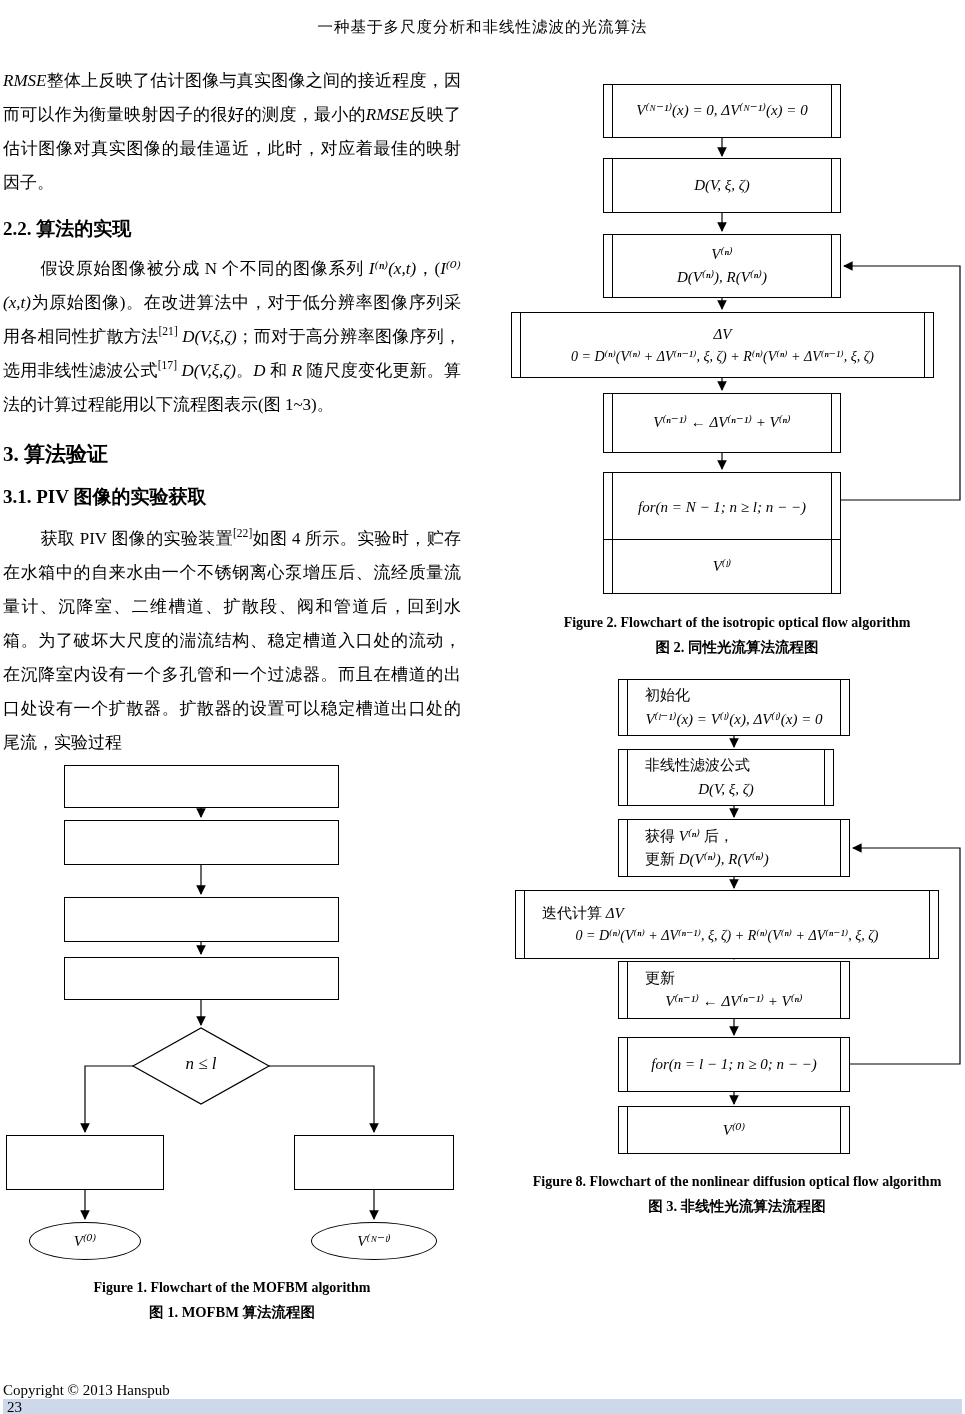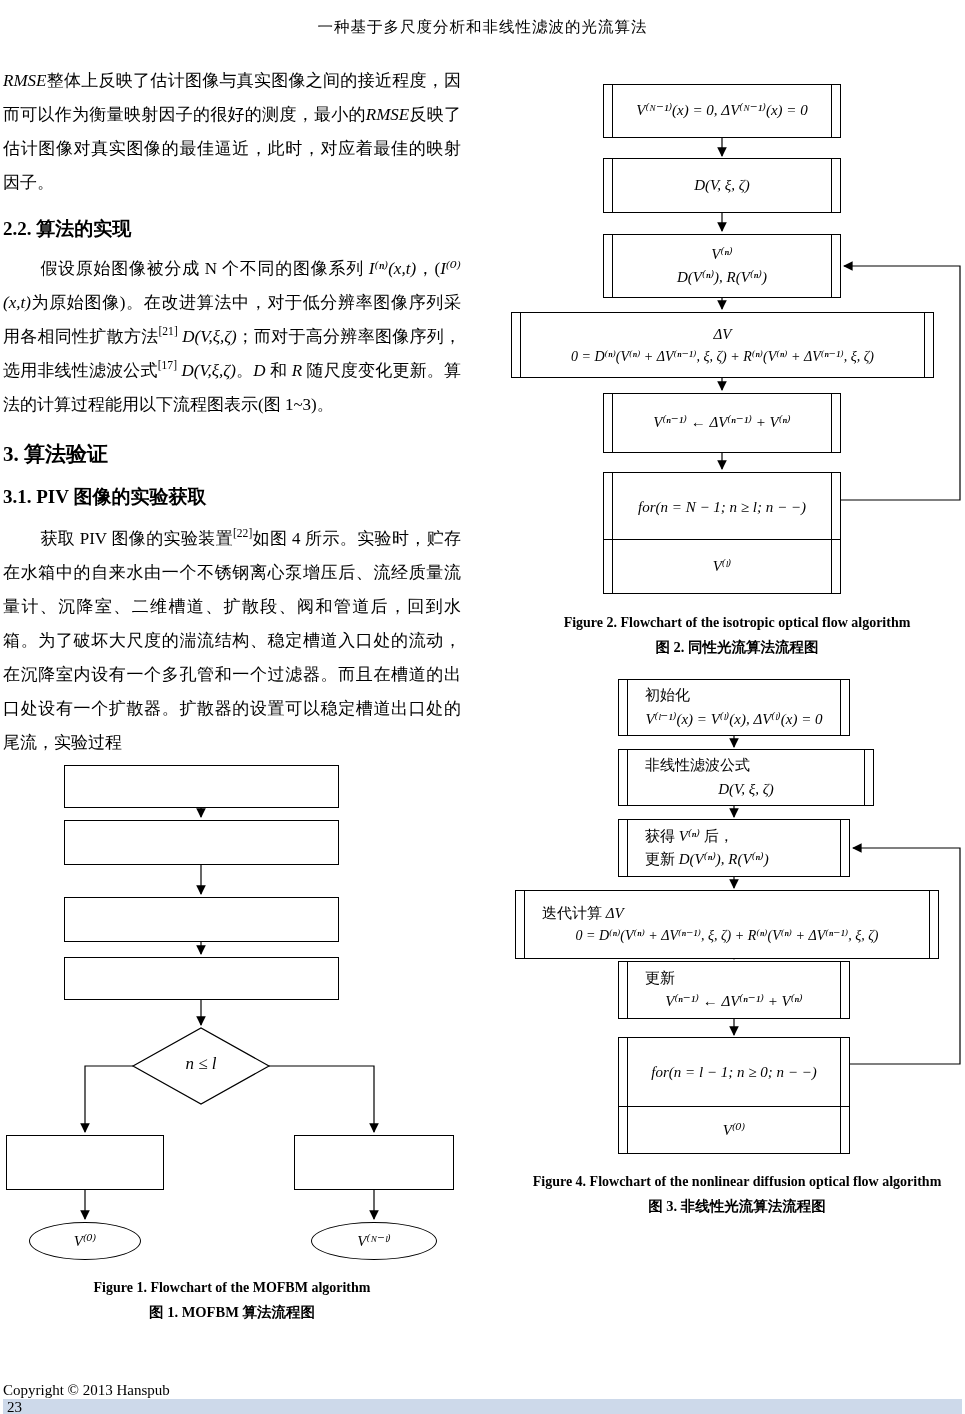--- a/index.html
+++ b/index.html
@@ -163,46 +163,46 @@
             <line x1="226" y1="272" x2="226" y2="285" marker-end="url(#arw3)"></line>
             <line x1="226" y1="345" x2="226" y2="361" marker-end="url(#arw3)"></line>
             <line x1="226" y1="418" x2="226" y2="430" marker-end="url(#arw3)"></line>
             <polyline points="342,390 452,390 452,174 345,174" marker-end="url(#arw3)"></polyline>
           </g>
         </svg>
         <div class="pbox" style="left:110px;top:5px;width:232px;height:57px;">
           <div class="label-left">初始化</div>
           <div class="row m">V⁽ˡ⁻¹⁾(x) = V⁽ˡ⁾(x), ΔV⁽ˡ⁾(x) = 0</div>
         </div>
-        <div class="pbox" style="left:110px;top:75px;width:256px;height:57px;">
+        <div class="pbox" style="left:110px;top:75px;width:216px;height:57px;">
           <div class="label-left">非线性滤波公式</div>
           <div class="row m">D(V, ξ, ζ)</div>
         </div>
         <div class="pbox" style="left:110px;top:145px;width:232px;height:58px;">
           <div class="label-left"><span>获得 </span><i class="m">V⁽ⁿ⁾</i><span> 后，</span></div>
           <div class="label-left"><span>更新 </span><i class="m">D(V⁽ⁿ⁾), R(V⁽ⁿ⁾)</i></div>
         </div>
         <div class="pbox" style="left:7px;top:216px;width:424px;height:69px;">
           <div class="label-left"><span>迭代计算 </span><i class="m">ΔV</i></div>
           <div class="row eq m">0 = D⁽ⁿ⁾(V⁽ⁿ⁾ + ΔV⁽ⁿ⁻¹⁾, ξ, ζ) + R⁽ⁿ⁾(V⁽ⁿ⁾ + ΔV⁽ⁿ⁻¹⁾, ξ, ζ)</div>
         </div>
         <div class="pbox" style="left:110px;top:287px;width:232px;height:58px;">
           <div class="label-left">更新</div>
           <div class="row m">V⁽ⁿ⁻¹⁾ ← ΔV⁽ⁿ⁻¹⁾ + V⁽ⁿ⁾</div>
         </div>
-        <div class="pbox m" style="left:110px;top:363px;width:232px;height:70px;">
+        <div class="pbox m" style="left:110px;top:363px;width:232px;height:55px;">
           <div class="row">for(n = l − 1; n ≥ 0; n − −)</div>
         </div>
         <div class="pbox m" style="left:110px;top:432px;width:232px;height:48px;">
           <div class="row">V⁽⁰⁾</div>
         </div>
       </div>
 
       <div class="caption">
-        <span class="en">Figure 4. Flowchart of the nonlinear diffusion optical flow algorithm</span>
+        <span class="en">Figure 8. Flowchart of the nonlinear diffusion optical flow algorithm</span>
         <span class="zh">图 3. 非线性光流算法流程图</span>
       </div>
 
     </div>
   </div>
 
   <div class="footer">
     <span>Copyright © 2013 Hanspub</span>
     <span class="pagenum">23</span>
   </div>

